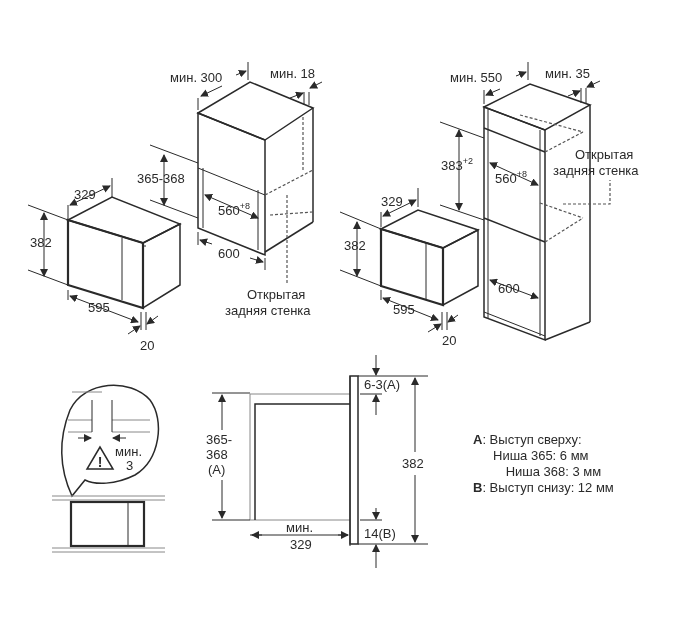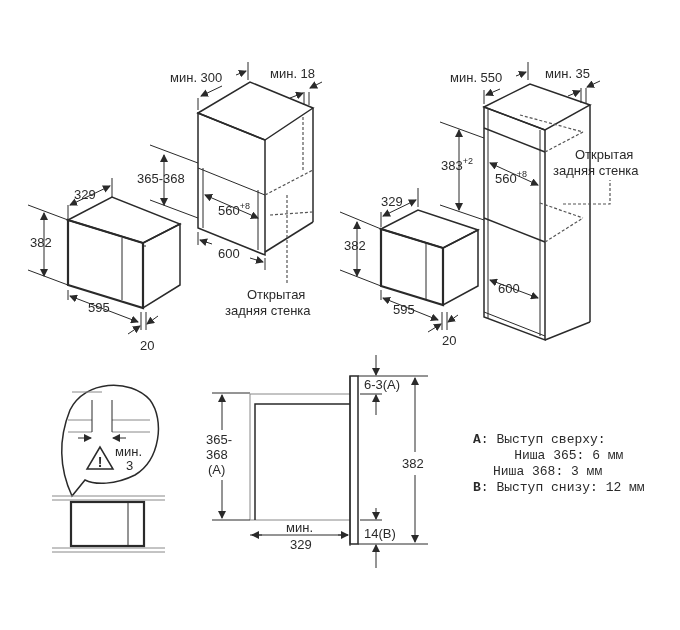--- a/index.html
+++ b/index.html
@@ -210,18 +210,18 @@
     <line class="ln" x1="415" y1="378" x2="415" y2="452" marker-start="url(#arS)"></line>
     <line class="ln" x1="415" y1="475" x2="415" y2="542" marker-end="url(#ar)"></line>
     <text class="lbl" x="402" y="468">382</text>
     <line class="ln" x1="360" y1="520" x2="382" y2="520"></line>
     <line class="ln" x1="376" y1="508" x2="376" y2="519" marker-end="url(#ar)"></line>
     <line class="ln" x1="376" y1="568" x2="376" y2="545" marker-end="url(#ar)"></line>
     <text class="lbl" x="364" y="538">14(B)</text>
   </g>
 </svg>
 
-<div style="position:absolute;left:473px;top:432px;font-size:13px;line-height:16px;color:#2a2a2a;font-family:Liberation Mono, monospace;">
+<div style="position:absolute;left:473px;top:432px;font-size:13px;line-height:16px;color:#2a2a2a;font-family:Liberation Sans, sans-serif;">
   <div><b>A</b><span>: Выступ сверху:</span></div>
-  <div style="padding-left:20px;text-align:center;">Ниша 365: 6 мм</div>
-  <div style="padding-left:20px;">Ниша 368: 3 мм</div>
+  <div style="padding-left:20px;">Ниша 365: 6 мм</div>
+  <div style="padding-left:20px;text-align:center;">Ниша 368: 3 мм</div>
   <div><b>B</b><span>: Выступ снизу: 12 мм</span></div>
 </div>
 
 </body></html>

